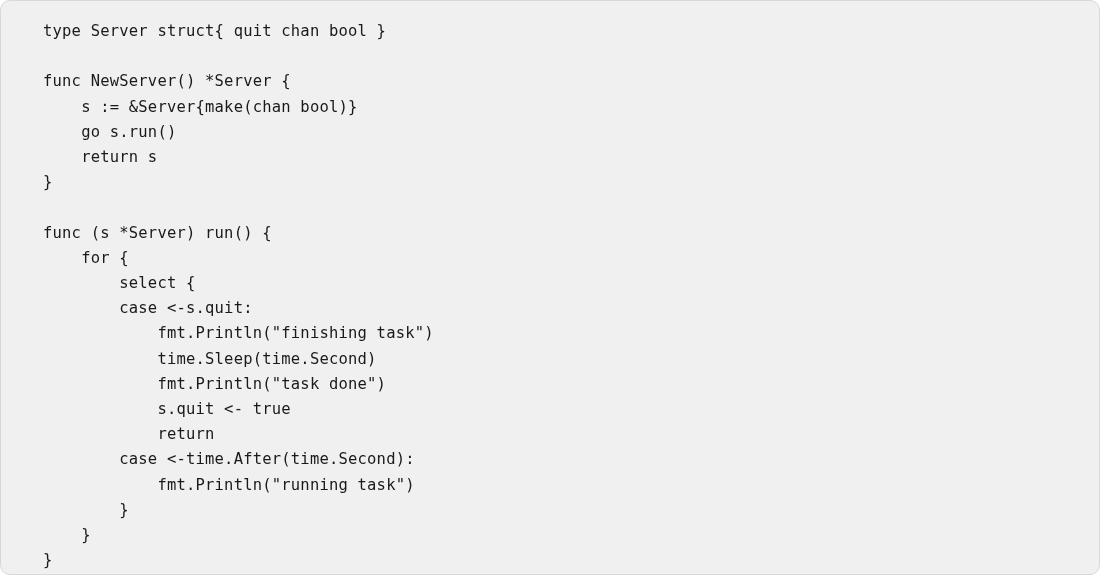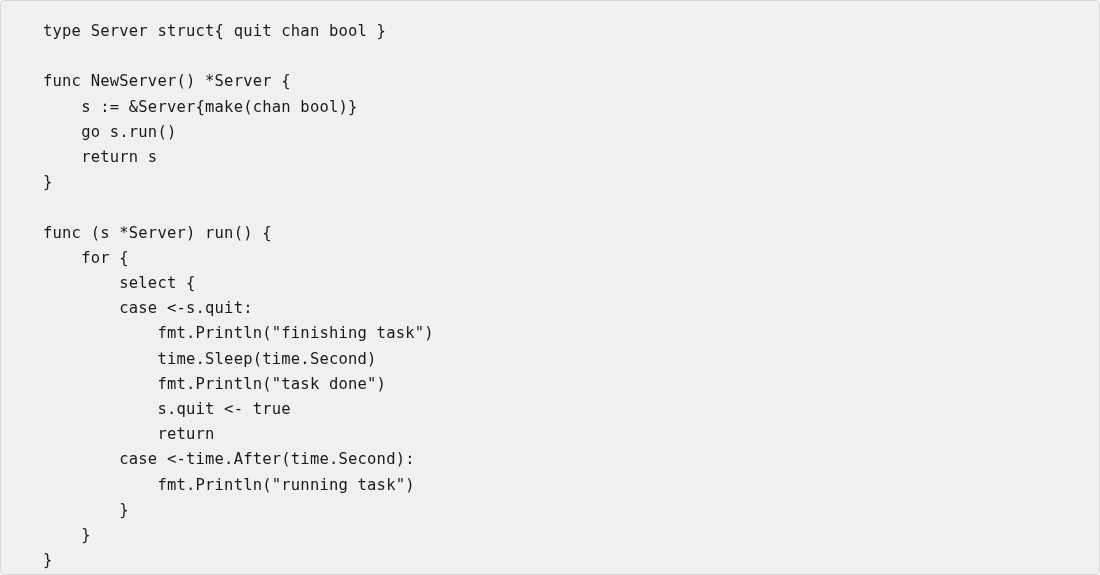--- a/index.html
+++ b/index.html
@@ -10,21 +10,21 @@
     body {
       background: #ffffff;
       padding: 0;
       font-family: "Lucida Console", "Consolas", "Monaco", monospace;
     }
     .code-block {
       width: 1100px;
       height: 575px;
       background: #f0f0f0;
       border: 1px solid #d8d8d8;
-      border-radius: 4px;
+      border-radius: 10px;
       padding: 18px 42px;
     }
     pre {
       font-family: "Lucida Console", "Consolas", "Monaco", monospace;
       font-size: 15.5px;
       line-height: 25.2px;
       color: #1a1a1a;
       white-space: pre;
       letter-spacing: 0.2px;
     }

